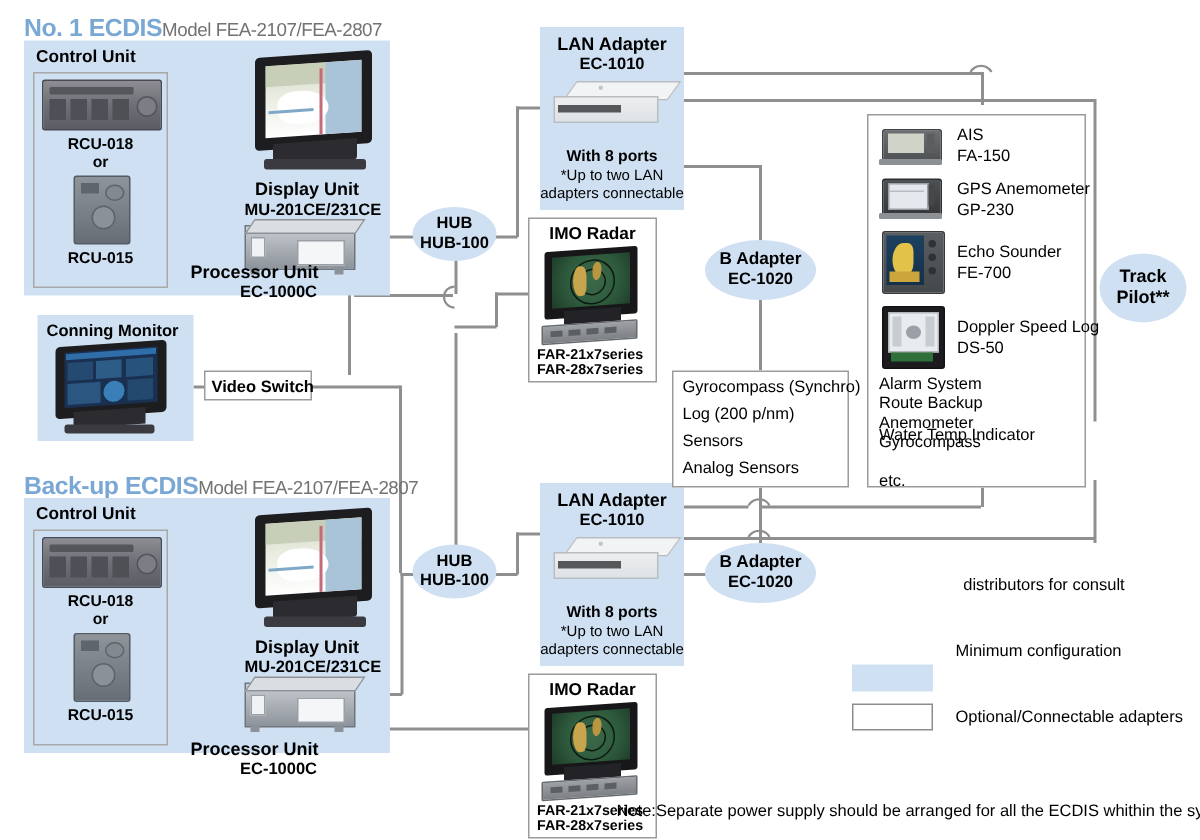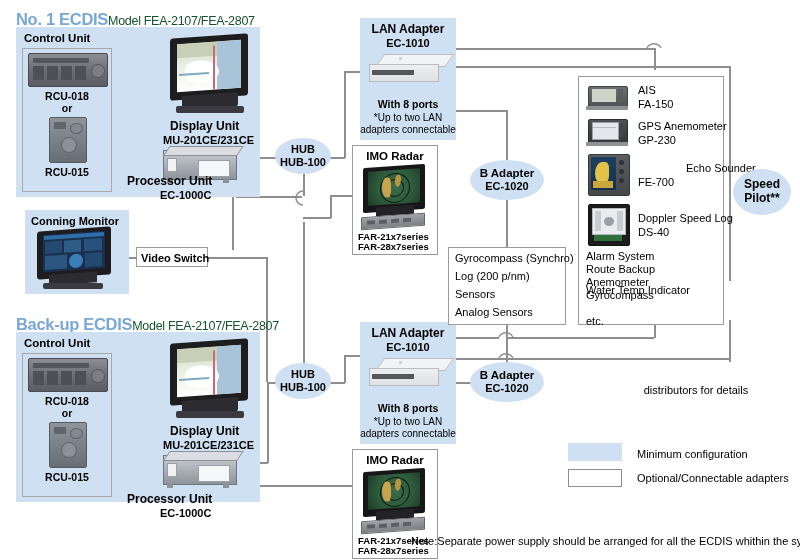--- a/index.html
+++ b/index.html
@@ -41,21 +41,21 @@
   .ctr{text-align:center;}
   .sectiontitle{
     position:absolute;
     color:#7aa8d4;
     font-weight:bold;
     font-size:16.5px;
     letter-spacing:-0.3px;
     white-space:nowrap;
   }
   .sectiontitle .model{
-    color:#14532d;
+    color:#737373;
     font-weight:normal;
     font-size:12.5px;
   }
 
   
   .ellipse{
     position:absolute;
     background:#cfe0f2;
     border-radius:50%;
     display:flex;flex-direction:column;
@@ -401,50 +401,50 @@
   <div class="dev" style="left:586px;top:154px;width:44px;height:42px;">
     <div style="position:absolute;left:2px;top:0px;width:40px;height:40px;background:linear-gradient(180deg,#5a5e61 0%,#44484b 100%);border:1px solid #34383b;border-radius:2px;"></div>
     <div style="position:absolute;left:5px;top:3px;width:25px;height:33px;background:linear-gradient(180deg,#1d4060 0%,#15304a 100%);overflow:hidden;">
       <div style="position:absolute;left:4px;top:5px;width:14px;height:22px;background:#e3c24a;border-radius:60% 30% 45% 55%;"></div>
       <div style="position:absolute;left:2px;top:24px;width:20px;height:7px;background:#caa63c;"></div>
     </div>
     <div style="position:absolute;left:33px;top:6px;width:5px;height:5px;border-radius:50%;background:#2e3235;"></div>
     <div style="position:absolute;left:33px;top:15px;width:5px;height:5px;border-radius:50%;background:#2e3235;"></div>
     <div style="position:absolute;left:33px;top:24px;width:5px;height:5px;border-radius:50%;background:#2e3235;"></div>
   </div>
-  <div class="t" style="left:638px;top:162px;font-size:11px;margin-left:48px;">Echo Sounder</div>
+  <div class="t" style="left:638px;top:162px;font-size:11px;">Echo Sounder</div>
   <div class="t" style="left:638px;top:176px;font-size:11px;">FE-700</div>
 
   <div class="dev" style="left:586px;top:204px;width:44px;height:44px;">
     <div style="position:absolute;left:2px;top:0px;width:40px;height:40px;background:#1c1c1f;border:1px solid #121214;border-radius:2px;"></div>
     <div style="position:absolute;left:6px;top:4px;width:32px;height:25px;background:#e9ecef;border:1px solid #b2b7bc;overflow:hidden;">
       <div style="position:absolute;left:11px;top:8px;width:10px;height:9px;background:#9aa0a6;border-radius:50%;"></div>
       <div style="position:absolute;left:2px;top:2px;width:6px;height:20px;background:#c7ccd1;"></div>
       <div style="position:absolute;left:24px;top:2px;width:6px;height:20px;background:#c7ccd1;"></div>
     </div>
     <div style="position:absolute;left:8px;top:31px;width:28px;height:6px;background:#2f6f3a;"></div>
   </div>
   <div class="t" style="left:638px;top:212px;font-size:11px;">Doppler Speed Log</div>
-  <div class="t" style="left:638px;top:226px;font-size:11px;">DS-40</div>
+  <div class="t" style="left:638px;top:226px;font-size:11px;">DS-50</div>
 
   <div class="t" style="left:586px;top:250px;font-size:11px;">Alarm System</div>
   <div class="t" style="left:586px;top:263px;font-size:11px;">Route Backup</div>
   <div class="t" style="left:586px;top:276px;font-size:11px;">Anemometer</div>
   <div class="t" style="left:586px;top:289px;font-size:11px;">Gyrocompass</div>
   <div class="t" style="left:586px;top:284px;font-size:11px;">Water Temp Indicator</div>
   <div class="t" style="left:586px;top:315px;font-size:11px;">etc.</div>
 
   <div class="ellipse" style="left:733px;top:169px;width:58px;height:46px;font-size:12px;">
-    <div>Speed</div>
+    <div>Track</div>
     <div>Pilot**</div>
   </div>
 
-  <div class="t ctr" style="left:596px;top:384px;width:200px;font-size:11px;">distributors for details</div>
+  <div class="t ctr" style="left:596px;top:384px;width:200px;font-size:11px;">distributors for consult</div>
 
   <div class="sw-blue" style="left:568px;top:443px;width:54px;height:18px;"></div>
-  <div class="t" style="left:637px;top:448px;font-size:11px;">Minimum configuration</div>
+  <div class="t" style="left:637px;top:428px;font-size:11px;">Minimum configuration</div>
 
   <div class="sw-white" style="left:568px;top:469px;width:54px;height:18px;"></div>
   <div class="t" style="left:637px;top:472px;font-size:11px;">Optional/Connectable adapters</div>
 
   <div class="t" style="left:411px;top:535px;font-size:11px;">Note:Separate power supply should be arranged for all the ECDIS whithin the system.</div>
 
 </div>
 
 </body></html>

